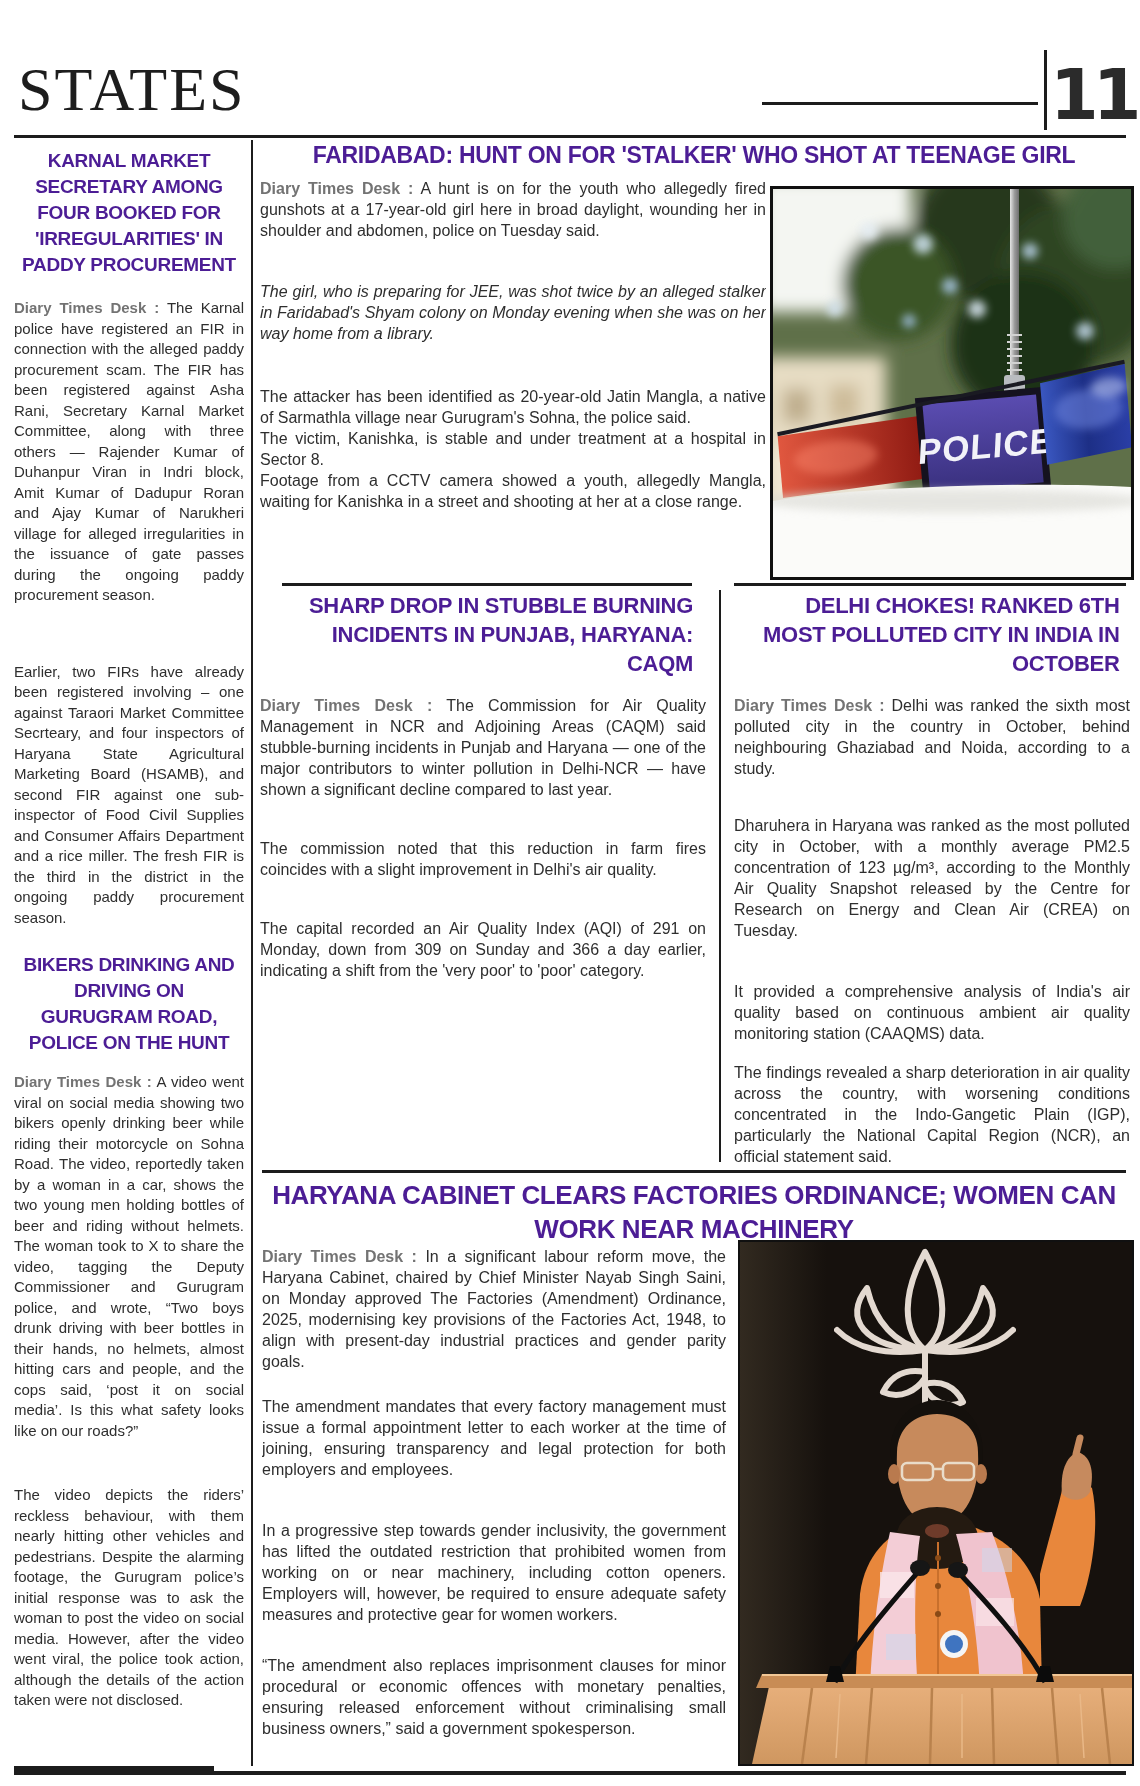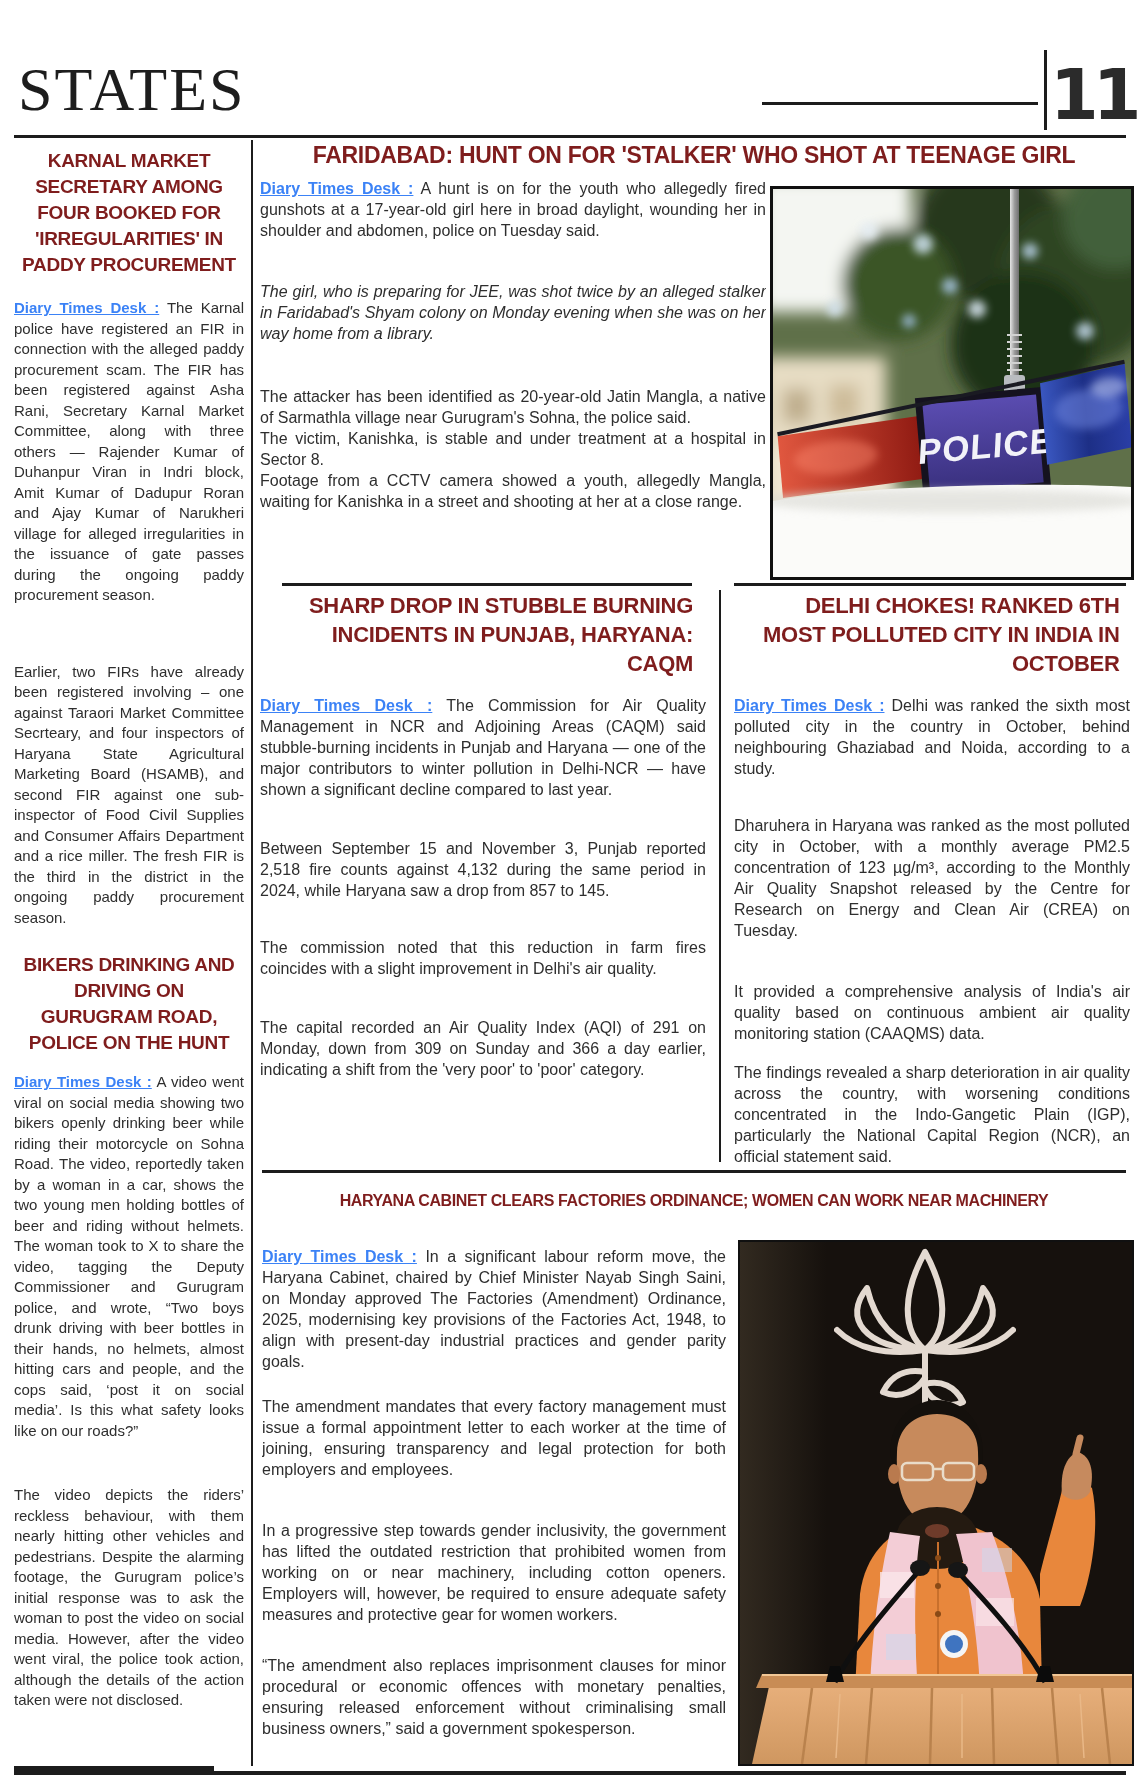--- a/index.html
+++ b/index.html
@@ -9,29 +9,29 @@
   
   .section-title{position:absolute;left:18px;top:58px;font-family:"Liberation Serif",serif;
         font-size:62px;letter-spacing:2px;color:#1d1d1d;line-height:1;}
   .m-right{position:absolute;left:700px;top:50px;width:338px;text-align:right;color:#1d1d1d;}
   .paper-name{font-family:"Liberation Serif",serif;font-size:38px;line-height:46px;letter-spacing:1px;}
   .dateline{font-family:"Liberation Serif",serif;font-size:24px;line-height:30px;margin-top:10px;color:#1c1c1c;}
   .dateline span{margin-left:14px;}
   .pagenum{position:absolute;left:1050px;top:60px;font-family:"DejaVu Sans",sans-serif;
         font-weight:800;font-size:70px;letter-spacing:-6px;color:#2b2b2b;line-height:1;}
   
-  .headline{font-weight:700;color:#7f1d1d;text-align:center;letter-spacing:-0.3px;margin:0;}
+  .headline{font-weight:700;color:#4c1d95;text-align:center;letter-spacing:-0.3px;margin:0;}
   .h-left{font-size:19px;line-height:26px;}
   .h-mid{font-size:22px;line-height:29px;text-align:right;}
   .h-banner{font-size:23px;line-height:30px;}
-  .h-cab{font-size:16px;line-height:45px;letter-spacing:-0.4px;}
+  .h-cab{font-size:26px;line-height:34px;letter-spacing:-0.4px;}
   .bodycol p{margin:0;text-align:justify;}
   .col-left-txt{font-size:15px;line-height:20.5px;}
   .col-mid-txt{font-size:16px;line-height:21px;}
-  .byline{font-weight:700;color:#3b82f6;text-decoration:underline;}
+  .byline{font-weight:700;color:#737373;}
   .mb56{margin-bottom:56px !important;} .mb44{margin-bottom:44px !important;}
   .mb42{margin-bottom:42px !important;font-style:italic;} .mb40{margin-bottom:40px !important;}
   .mb38{margin-bottom:38px !important;} .mb36{margin-bottom:36px !important;}
   .mb30{margin-bottom:30px !important;} .mb24{margin-bottom:24px !important;}
   .mb18{margin-bottom:18px !important;}
   
   .abs{position:absolute;}
   .photo-frame{position:absolute;border:3px solid #101010;background:#222;}
   .photo-frame svg{display:block;}
 </style>
@@ -153,21 +153,20 @@
     </svg>
   </div>
 
   <div class="rule" style="left:282px;top:583px;width:410px;height:3px;"></div>
   <div class="rule" style="left:734px;top:583px;width:392px;height:3px;"></div>
   <div class="rule" style="left:719px;top:590px;width:2px;height:572px;"></div>
 
   <div class="abs bodycol col-mid-txt" style="left:260px;top:591px;width:446px;height:572px;overflow:hidden;">
     <h2 class="headline h-mid" style="width:420px;margin:0 auto 17px;">SHARP DROP IN STUBBLE BURNING INCIDENTS IN PUNJAB, HARYANA: CAQM</h2>
     <p class="mb38"><span class="byline">Diary Times Desk :</span> <span>The Commission for Air Quality Management in NCR and Adjoining Areas (CAQM) said stubble-burning incidents in Punjab and Haryana — one of the major contributors to winter pollution in Delhi-NCR — have shown a significant decline compared to last year.</span></p>
-    <p class="mb36">Between September 15 and November 3, Punjab reported 2,518 fire counts against 4,132 during the same period in 2024, while Haryana saw a drop from 857 to 145.</p>
     <p class="mb38">The commission noted that this reduction in farm fires coincides with a slight improvement in Delhi's air quality.</p>
     <p>The capital recorded an Air Quality Index (AQI) of 291 on Monday, down from 309 on Sunday and 366 a day earlier, indicating a shift from the 'very poor' to 'poor' category.</p>
   </div>
 
   <div class="abs bodycol col-mid-txt" style="left:734px;top:591px;width:396px;height:572px;overflow:hidden;">
     <h2 class="headline h-mid" style="width:375px;margin:0 auto 17px;">DELHI CHOKES! RANKED 6TH MOST POLLUTED CITY IN INDIA IN OCTOBER</h2>
     <p class="mb36"><span class="byline">Diary Times Desk :</span> <span>Delhi was ranked the sixth most polluted city in the country in October, behind neighbouring Ghaziabad and Noida, according to a study.</span></p>
     <p class="mb40">Dharuhera in Haryana was ranked as the most polluted city in October, with a monthly average PM2.5 concentration of 123 µg/m³, according to the Monthly Air Quality Snapshot released by the Centre for Research on Energy and Clean Air (CREA) on Tuesday.</p>
     <p class="mb18">It provided a comprehensive analysis of India's air quality based on continuous ambient air quality monitoring station (CAAQMS) data.</p>
     <p>The findings revealed a sharp deterioration in air quality across the country, with worsening conditions concentrated in the Indo-Gangetic Plain (IGP), particularly the National Capital Region (NCR), an official statement said.</p>

